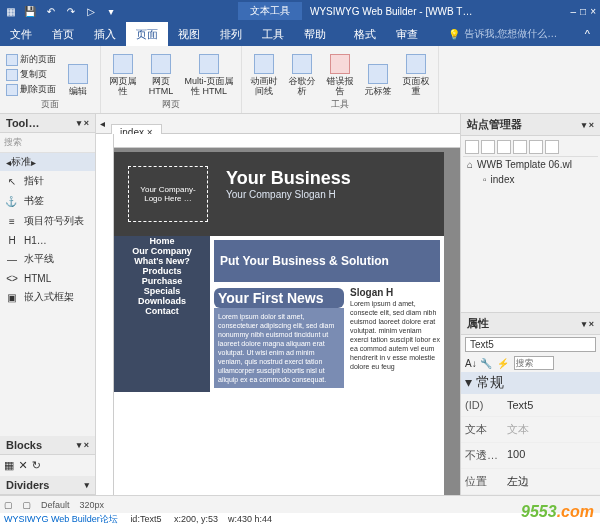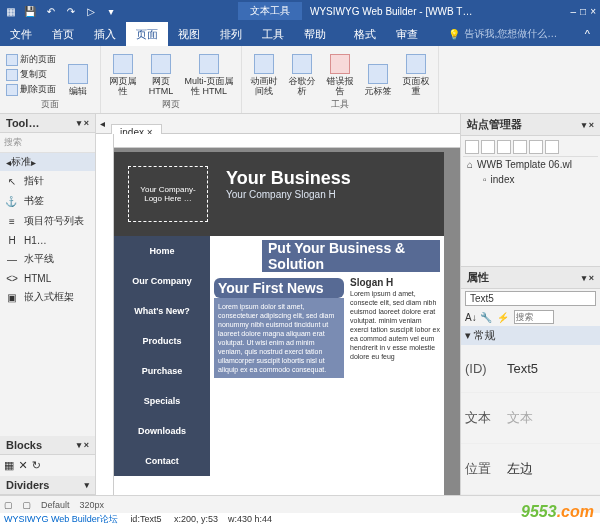--- a/index.html
+++ b/index.html
@@ -40,40 +40,40 @@
 .ruler-h { position: absolute; top: 0; left: 18px; right: 0; height: 14px; background: #fff; border-bottom: 1px solid #ccc; }
 .ruler-v { position: absolute; top: 0; left: 0; bottom: 0; width: 18px; background: #fff; border-right: 1px solid #ccc; }
 .page { background: #fff; width: 330px; height: 100%; position: relative; margin-top: 14px; }
 .pagehead { background: #404040; height: 84px; display: flex; }
 .logobox { width: 80px; border: 1px dashed #fff; color: #fff; font-size: 8px; display: flex; align-items: center; justify-content: center; text-align: center; margin: 14px; padding: 4px; }
 .biztitle { flex: 1; padding: 16px 4px; color: #fff; }
 .biztitle h1 { font-size: 18px; font-weight: bold; }
 .biztitle .slog { font-size: 10px; color: #dce4f0; }
 .pagebody { display: flex; }
 .nav { width: 96px; background: #3d4a63; }
-.nav a { display: block; color: #fff; text-align: center; font-size: 9px; font-weight: bold; padding: 10px 2px; }
+.nav a { display: block; color: #fff; text-align: center; font-size: 9px; font-weight: bold; padding: 0 2px; }
 .content { flex: 1; padding: 4px; }
-.headline { background: #576a94; color: #fff; font-weight: bold; padding: 0 6px; font-size: 14px; margin-bottom: 6px; margin-left: 48px; }
+.headline { background: #576a94; color: #fff; font-weight: bold; padding: 14px 6px; font-size: 12px; margin-bottom: 6px; }
 .cols { display: flex; gap: 6px; }
 .col1 { width: 130px; }
 .newsh { background: #576a94; color: #fff; font-size: 14px; font-weight: bold; padding: 2px 4px; border-radius: 6px; }
 .newsbody { background: #7a8cb3; color: #fff; font-size: 7px; padding: 4px; line-height: 9px; }
 .col2 { flex: 1; font-size: 7px; line-height: 9px; }
 .col2 h3 { font-size: 10px; margin-bottom: 2px; }
 .rightpanel { width: 140px; background: #f3f3f3; border-left: 1px solid #d4d4d4; display: flex; flex-direction: column; font-size: 10px; }
 .sitetree { flex: 1; padding: 2px; }
 .sitetree .tb { display: flex; gap: 2px; padding: 2px; border-bottom: 1px solid #ddd; }
 .sitetree .tb span { width: 14px; height: 14px; border: 1px solid #bbb; background: #fff; }
 .sitetree .node { padding: 2px 4px; display: flex; align-items: center; gap: 4px; }
 .props { border-top: 1px solid #d4d4d4; }
 .props .combo { margin: 2px 4px; background: #fff; border: 1px solid #aaa; padding: 1px 4px; font-size: 10px; }
 .props .ptb { display: flex; gap: 4px; padding: 2px 4px; align-items: center; }
 .props .ptb input { width: 40px; font-size: 9px; border: 1px solid #aaa; padding: 1px; }
-.props .cat { background: #dde5f0; padding: 2px 4px; font-size: 11px; }
-.props .row { display: flex; padding: 16px 4px; font-size: 13px; border-bottom: 1px solid #eee; }
+.props .cat { background: #dde5f0; padding: 2px 4px; font-size: 14px; }
+.props .row { display: flex; padding: 5px 4px; font-size: 11px; border-bottom: 1px solid #eee; }
 .props .row .k { width: 42px; color: #555; }
 .props .row .v { flex: 1; }
 .statusbar { height: 18px; background: #f3f3f3; border-top: 1px solid #d4d4d4; display: flex; align-items: center; font-size: 9px; color: #555; padding: 0 4px; gap: 10px; }
 .footerlink { height: 14px; font-size: 9px; padding: 0 4px; }
 .footerlink a { color: #0066cc; }
 .watermark { position: absolute; right: 6px; bottom: 6px; font-size: 16px; font-style: italic; font-weight: bold; }
 .watermark .g { color: #6fbf3f; } .watermark .o { color: #ff8c1a; }
 </style>
 </head>
 <body>
@@ -319,20 +319,24 @@
       <div class="cat">▾ <span>常规</span></div>
       <div class="row">
           <div class="k">(ID)</div>
           <div class="v">Text5</div>
         </div>
       <div class="row">
           <div class="k">文本</div>
           <div class="v" style="color:#aaa">文本</div>
         </div>
       <div class="row">
+          <div class="k">不透…</div>
+          <div class="v">100</div>
+        </div>
+      <div class="row">
           <div class="k">位置</div>
           <div class="v">左边</div>
         </div>
     </div>
   </div>
 </div>
 
 <div class="statusbar">
   <span>▢</span>
   <span>▢</span>

